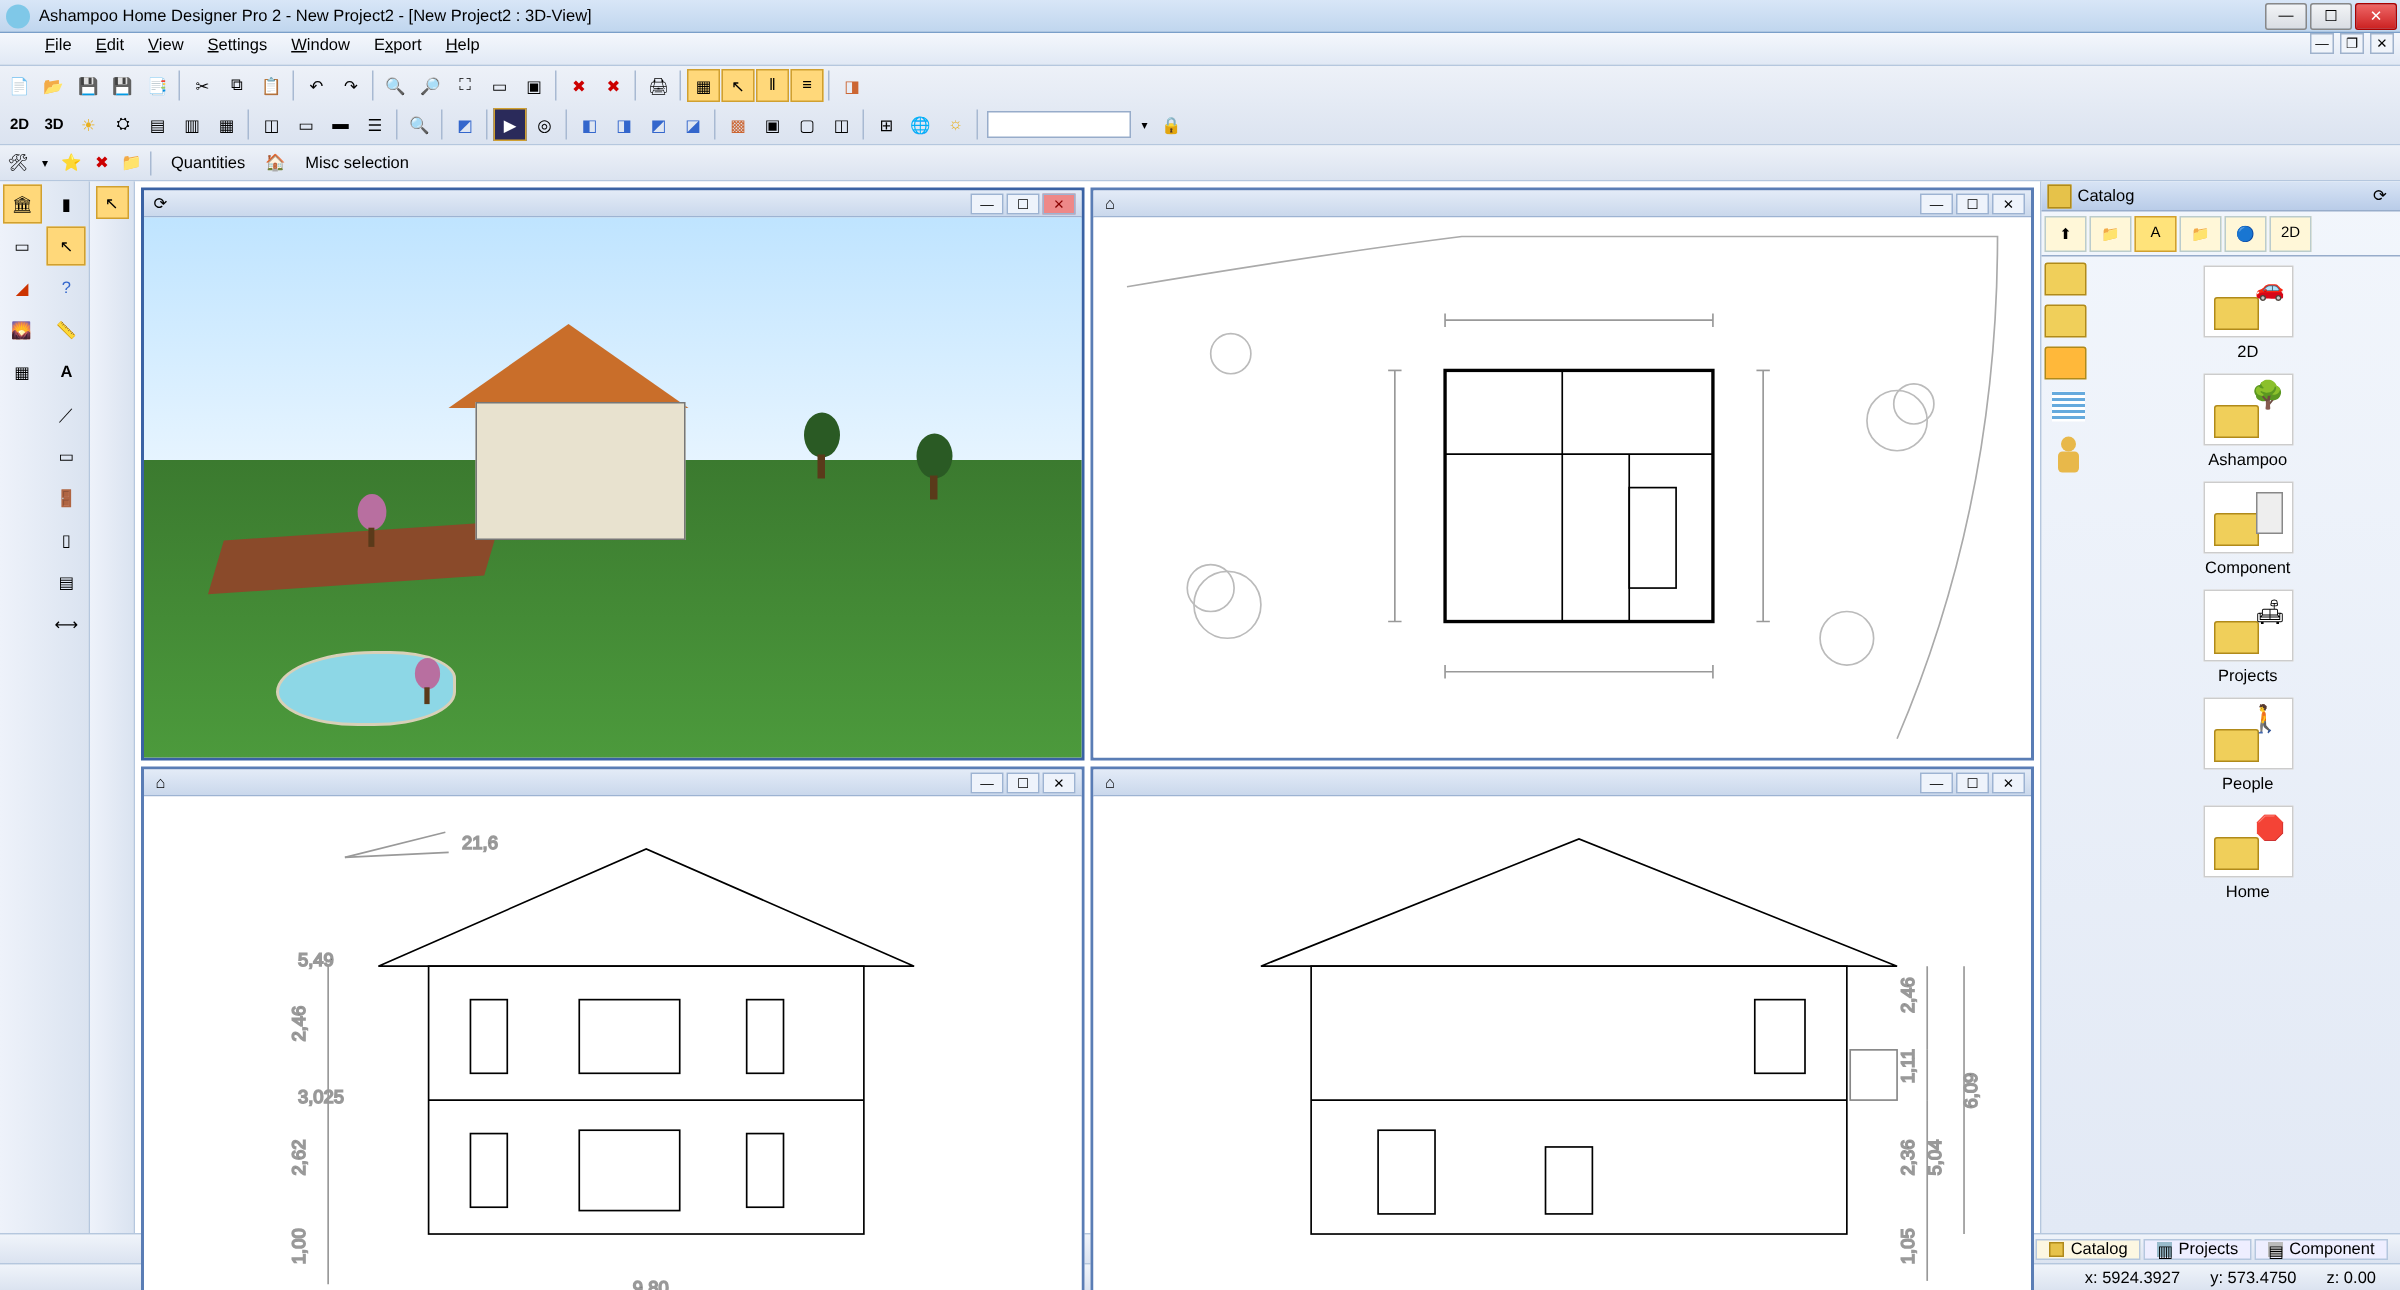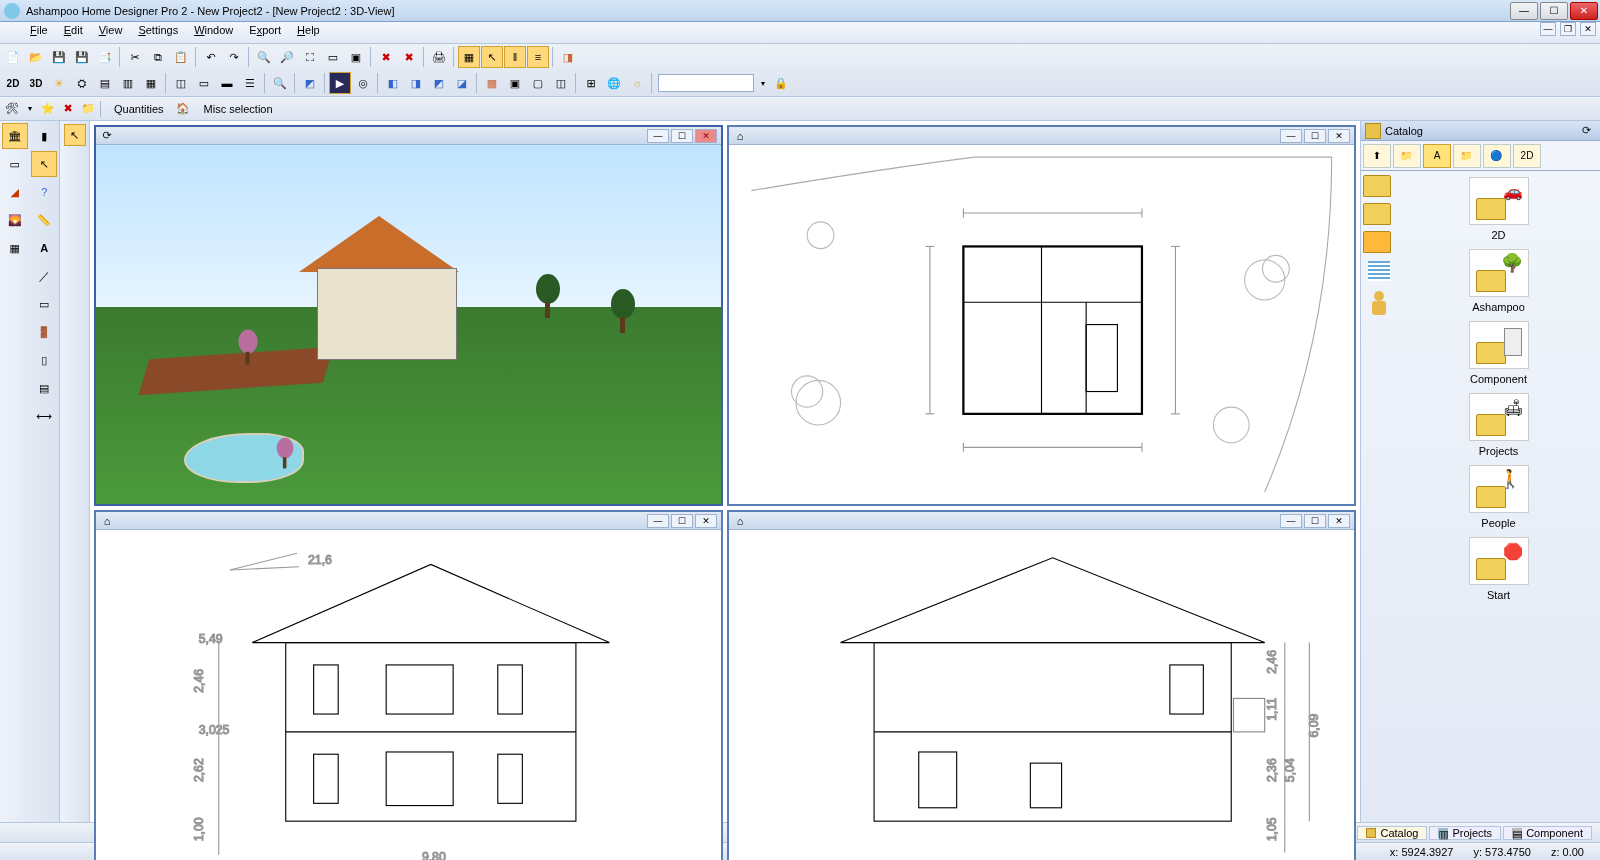--- a/index.html
+++ b/index.html
@@ -444,21 +444,21 @@
               <div class="fold-ic"></div>
               <div style="position:absolute;right:4px;top:4px;font-size:16px">🛋</div>
             </div><span>Projects</span></div>
         <div class="cat-item"><div class="cat-thumb">
               <div class="fold-ic"></div>
               <div style="position:absolute;right:6px;top:2px;font-size:18px">🚶</div>
             </div><span>People</span></div>
         <div class="cat-item"><div class="cat-thumb">
               <div class="fold-ic"></div>
               <div style="position:absolute;right:4px;top:4px;font-size:16px">🛑</div>
-            </div><span>Start</span></div>
+            </div><span>Home</span></div>
       </div>
     </div>
   </div>
 </div>
 
 <div class="statusbar">
   <div class="filler"></div>
   <div class="tab">
       <span class="ic-sq" style="background:#e6c24a;border:1px solid #b08a1a"></span>
       <span>Catalog</span>

